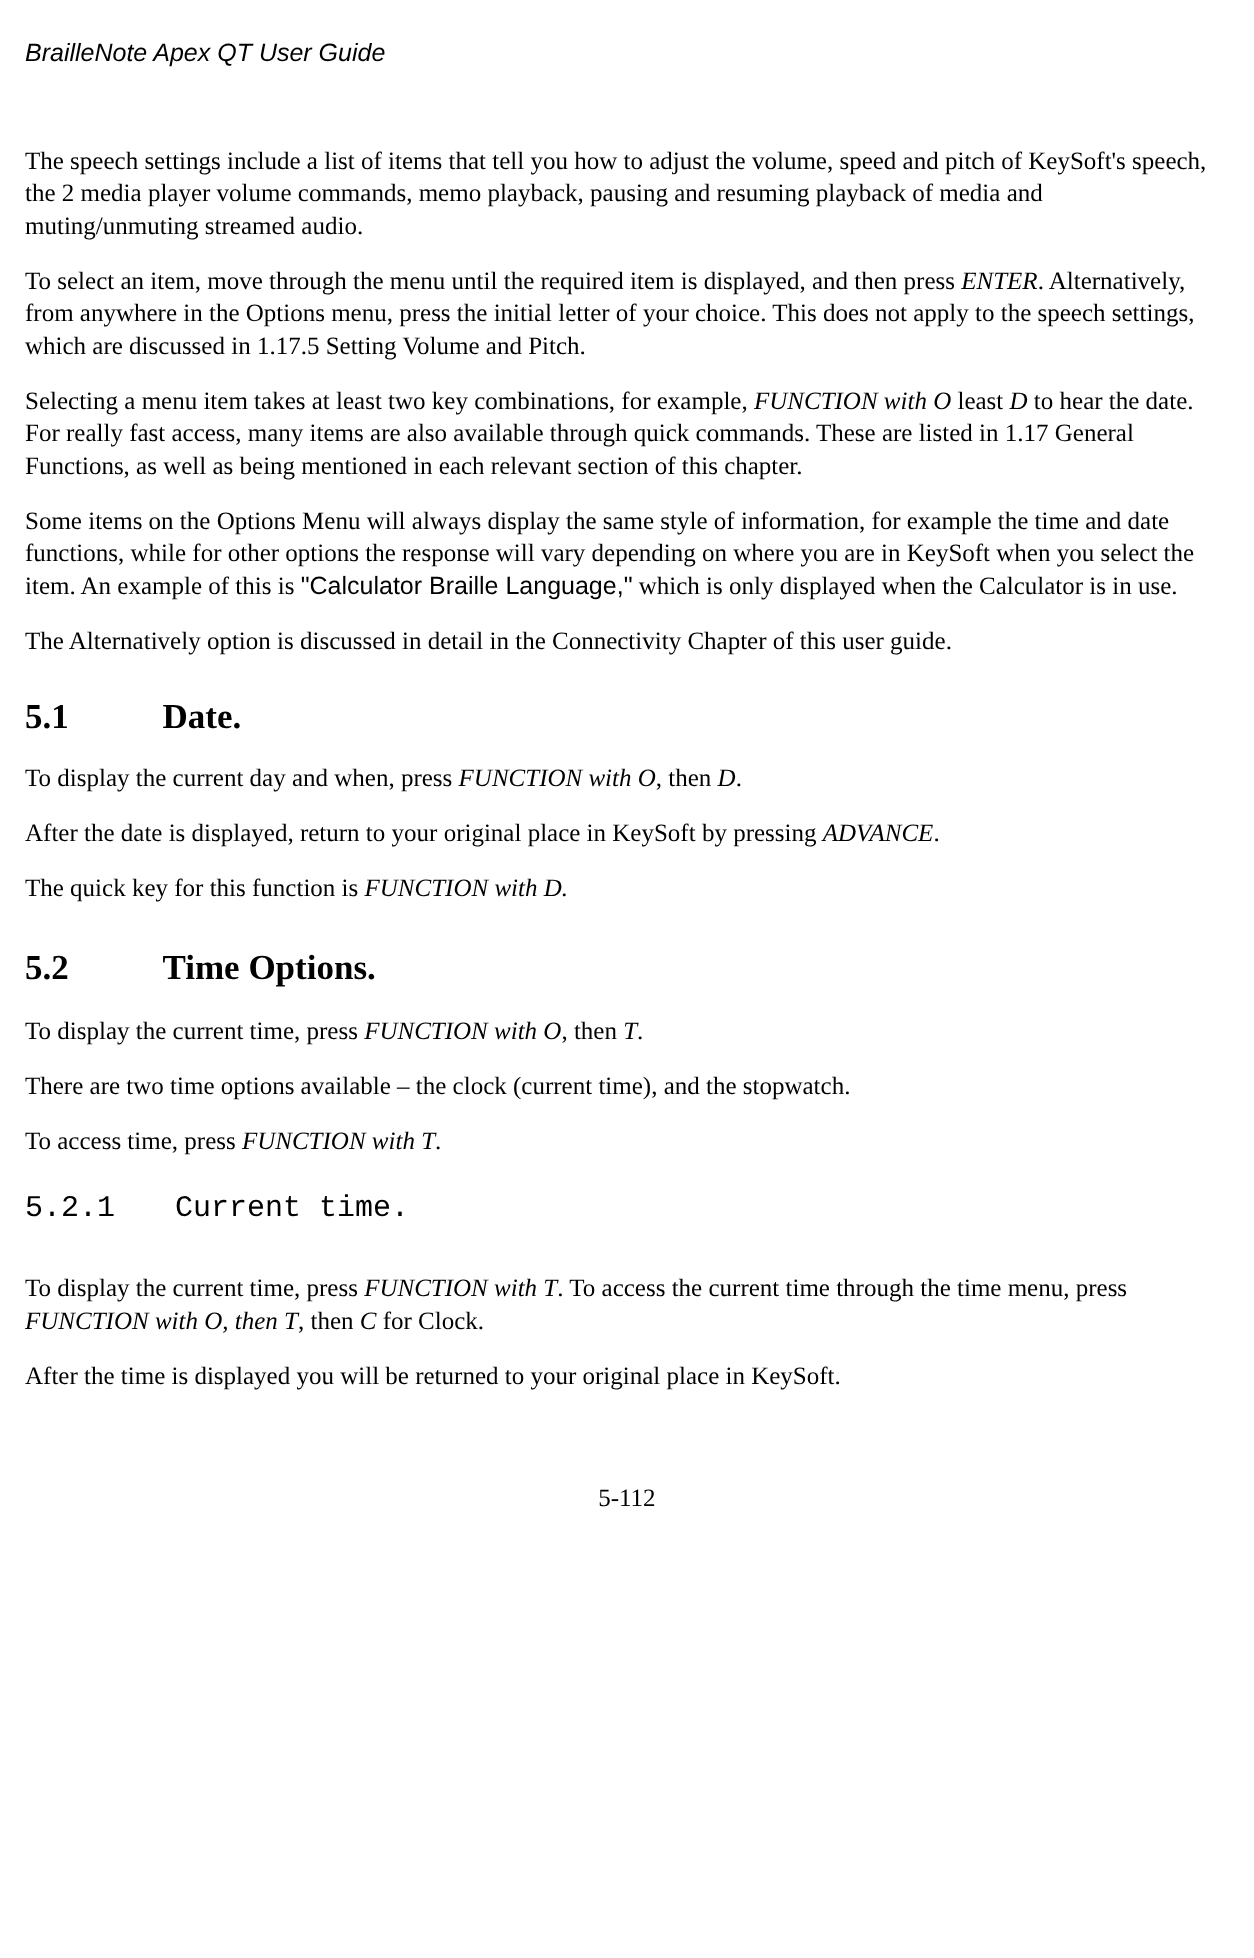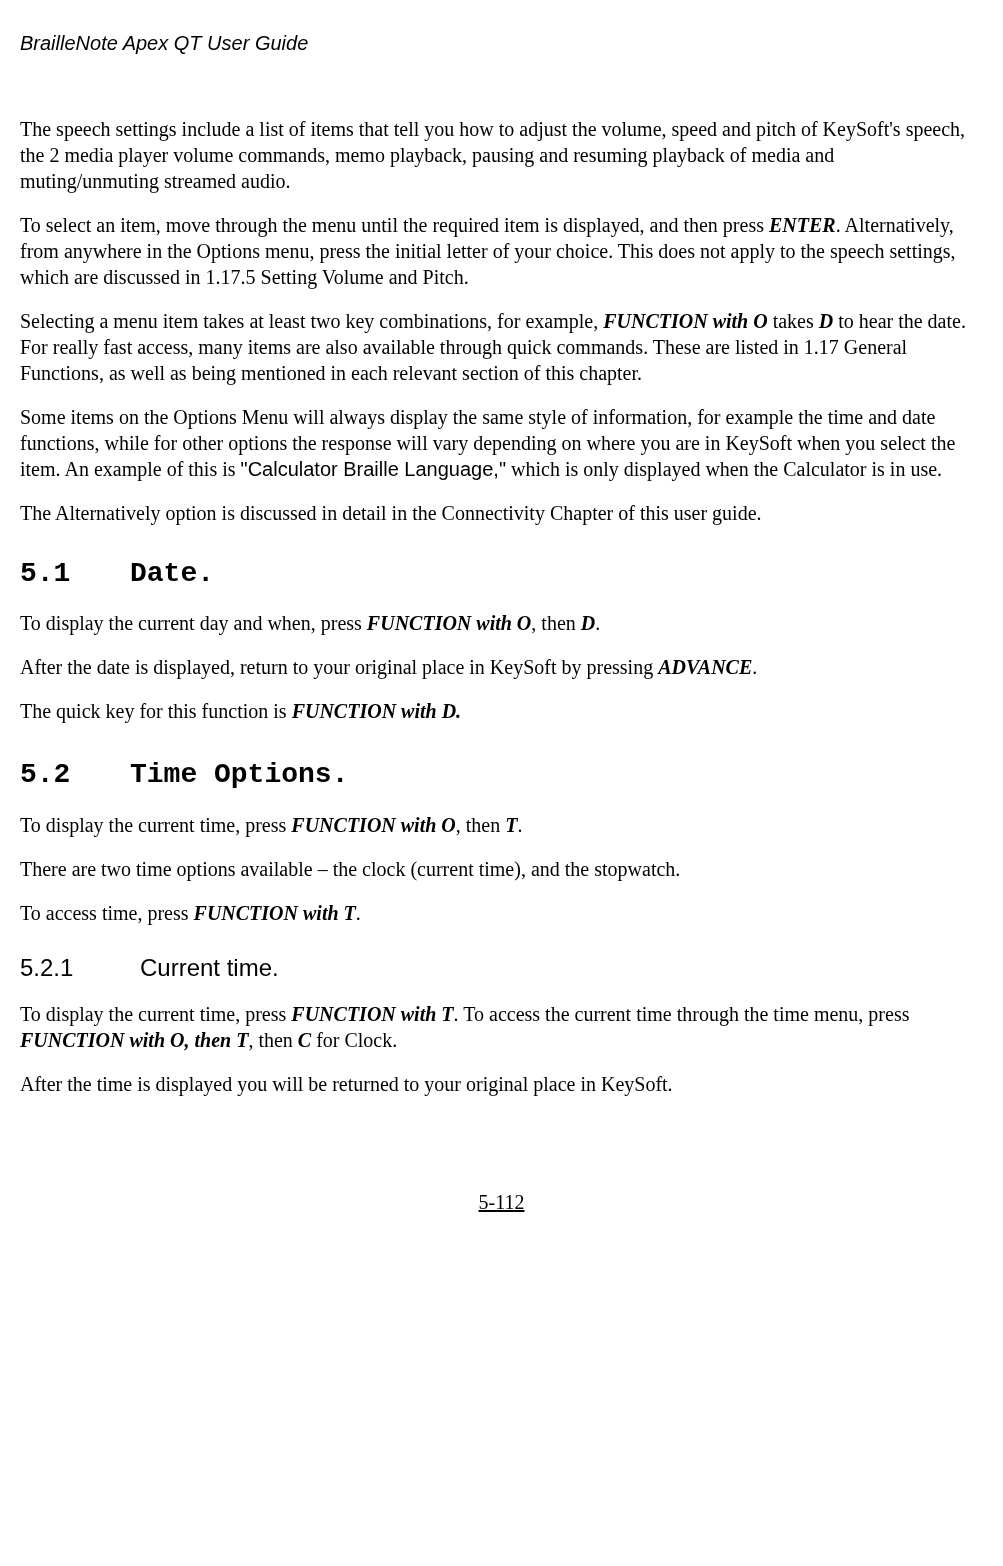--- a/index.html
+++ b/index.html
@@ -15,70 +15,69 @@
     .header-title {
       font-family: Arial, Helvetica, sans-serif;
       font-style: italic;
       font-size: 20px;
       margin-bottom: 60px;
     }
     p {
       margin: 0 12px 18px 0;
     }
     .bi {
-      font-weight: bold;
+      font-weight: normal;
       font-style: italic;
     }
     .arial-quote {
       font-family: Arial, Helvetica, sans-serif;
     }
     h2 {
-      font-family: Liberation Mono, monospace;
+      font-family: Liberation Serif, serif;
       font-size: 28px;
       font-weight: bold;
       margin: 30px 0 18px 0;
     }
     h3 {
-      font-family: Liberation Sans, sans-serif;
+      font-family: Liberation Mono, monospace;
       font-size: 24px;
       font-weight: normal;
-      margin: 26px 0 18px 0;
+      margin: 26px 0 35px 0;
     }
     .section-num {
       display: inline-block;
       min-width: 110px;
     }
     .sub-section-num {
       display: inline-block;
       min-width: 120px;
     }
     .footer {
       position: relative;
       text-align: center;
-      margin-top: 92px;
+      margin-top: 72px;
       font-size: 20px;
-      text-decoration: underline;
     }
     .big-gap {
       margin-top: 33px;
     }
   </style>
 </head>
 <body>
 
 <div class="header-title">BrailleNote Apex QT User Guide</div>
 
 <p>The speech settings include a list of items that tell you how to adjust the volume, speed and pitch of KeySoft's speech, the 2 media player volume commands, memo playback, pausing and resuming playback of media and muting/unmuting streamed audio.</p>
 
 <p>
   <span>To select an item, move through the menu until the required item is displayed, and then press </span><span class="bi">ENTER</span><span>. Alternatively, from anywhere in the Options menu, press the initial letter of your choice. This does not apply to the speech settings, which are discussed in 1.17.5 Setting Volume and Pitch.</span>
 </p>
 
 <p>
-  <span>Selecting a menu item takes at least two key combinations, for example, </span><span class="bi">FUNCTION with O</span><span> takes </span><span class="bi">D</span><span> to hear the date. For really fast access, many items are also available through quick commands. These are listed in 1.17 General Functions, as well as being mentioned in each relevant section of this chapter.</span>
+  <span>Selecting a menu item takes at least two key combinations, for example, </span><span class="bi">FUNCTION with O</span><span> least </span><span class="bi">D</span><span> to hear the date. For really fast access, many items are also available through quick commands. These are listed in 1.17 General Functions, as well as being mentioned in each relevant section of this chapter.</span>
 </p>
 
 <p>
   <span>Some items on the Options Menu will always display the same style of information, for example the time and date functions, while for other options the response will vary depending on where you are in KeySoft when you select the item. An example of this is </span><span class="arial-quote">"Calculator Braille Language,"</span><span> which is only displayed when the Calculator is in use.</span>
 </p>
 
 <p>The Alternatively option is discussed in detail in the Connectivity Chapter of this user guide.</p>
 
 <h2>
   <span class="section-num">5.1</span><span>Date.</span>

